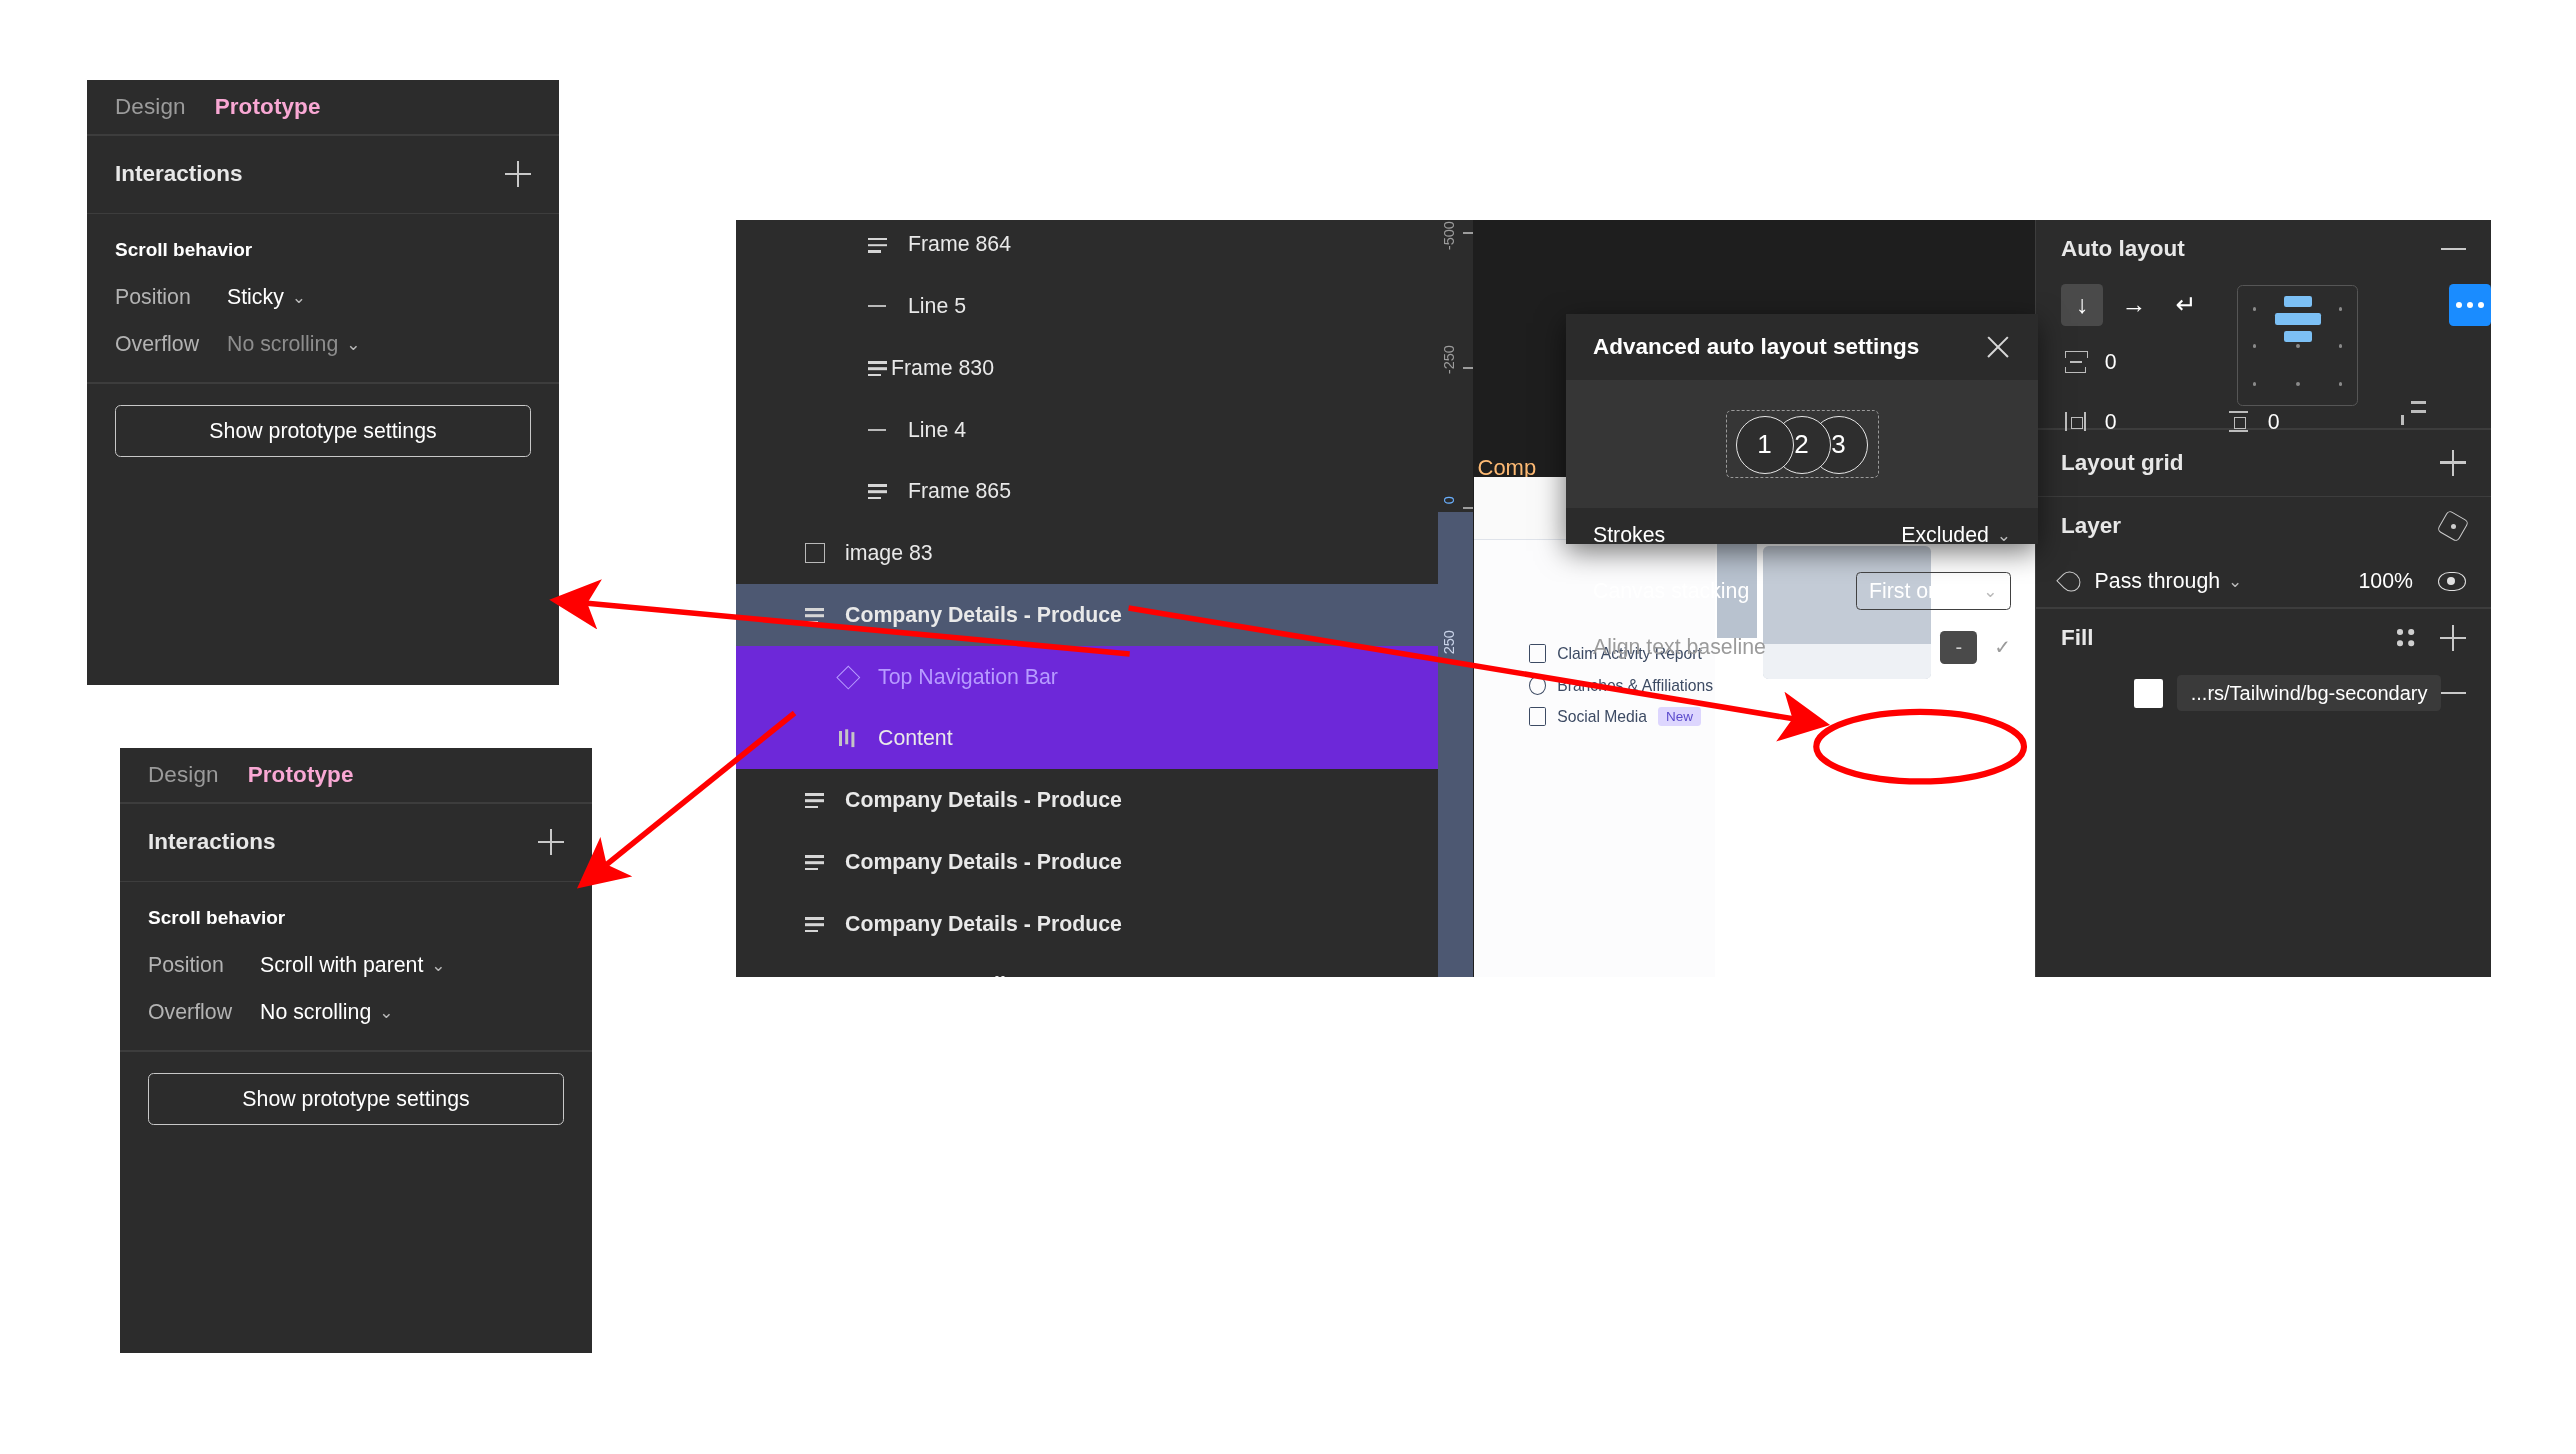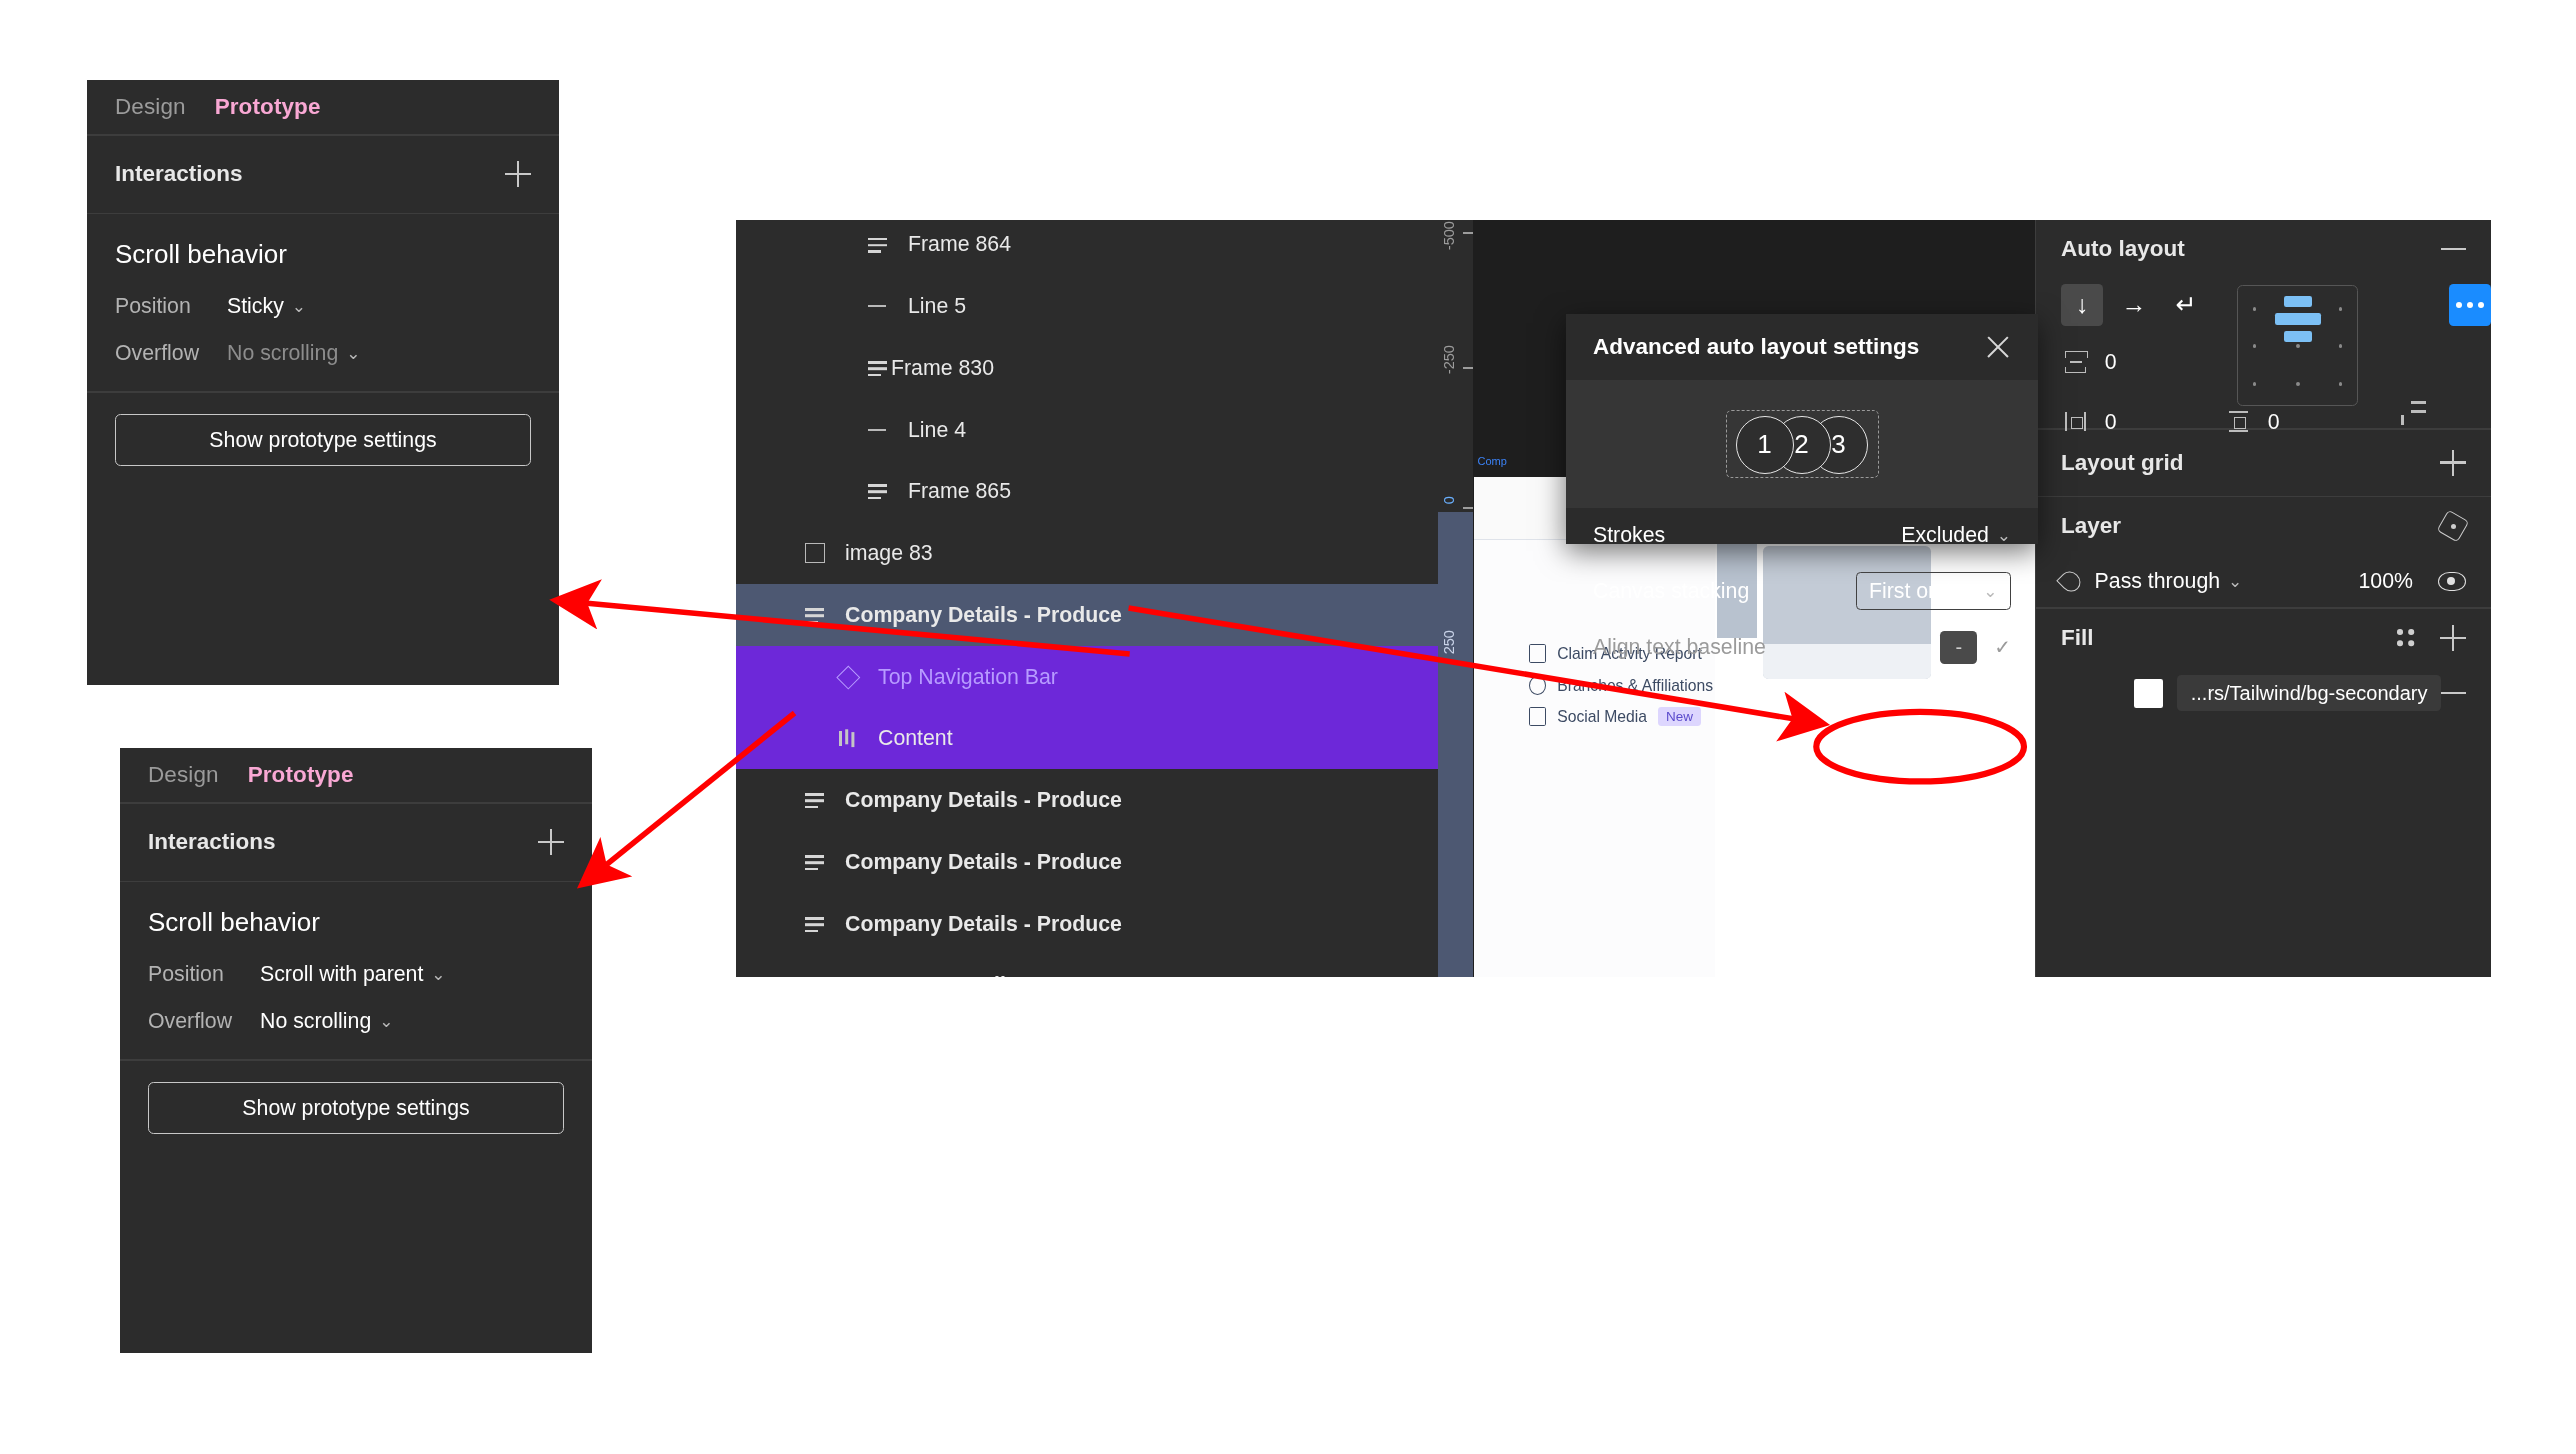--- a/index.html
+++ b/index.html
@@ -27,21 +27,21 @@
   .sec-title { font-size: 22.5px; font-weight: bold; color: #e8e8e8; }
   .plus {
     position: relative; width: 26px; height: 26px;
   }
   .plus:before, .plus:after {
     content:""; position:absolute; background:#c9c9c9;
   }
   .plus:before { left:0; top:11.8px; width:26px; height:2.2px; }
   .plus:after  { top:0; left:11.8px; height:26px; width:2.2px; }
 
-  .sub-title { font-size: 26px; font-weight: normal; color: #ffffff; }
+  .sub-title { font-size: 19px; font-weight: bold; color: #ffffff; }
   .row { display:flex; align-items:center; }
   .lbl { font-size: 21.3px; color: #b3b3b3; }
   .val { font-size: 21.3px; color: #ffffff; display:flex; align-items:center; gap:7.9px; }
   .val.dim { color: #8d8d8d; }
   .chev { font-size: 17px; line-height: 1; color: #b9b9b9; }
 
   .btn-outline {
     border: 1.1px solid #c8c8c8; border-radius: 5.6px;
     display:flex; align-items:center; justify-content:center;
     font-size: 21.3px; color: #ffffff; background: transparent;
@@ -121,21 +121,21 @@
   .tri { width:37px; height:33px; background:#4a4a4a; border-radius:4.5px; display:flex; align-items:center; justify-content:center; color:#cfcfcf; font-size:20px; }
   .check { color:#9b9b9b; font-size:20px; }
 
   
   .canvas { position:absolute; background:#1e1e1e; overflow:hidden; }
   .ruler { position:absolute; background:#2c2c2c; }
   .rtick { position:absolute; color:#9c9c9c; font-size:14.6px; writing-mode: vertical-rl; transform: rotate(180deg); }
   .rline { position:absolute; width:10px; height:1.7px; background:#9c9c9c; }
   .selband { position:absolute; background:#4d5872; }
 
-  .frame-label { position:absolute; font-size:11px; color:#3b82f6; white-space:nowrap; }
+  .frame-label { position:absolute; font-size:22px; color:#fdba74; white-space:nowrap; }
   .wframe { position:absolute; background:#ffffff; }
   .wtop { position:absolute; background:#fafafa; border-bottom:1.1px solid #dfe3ea; }
   .menu-item { position:absolute; display:flex; align-items:center; gap:11.2px; font-size:15.7px; color:#3c4a63; white-space:nowrap; }
   .badge-new { background:#ddd6fe; color:#5b4bcc; font-size:13.5px; padding:2.2px 7.9px; border-radius:3.4px; }
   .mi2 { width:17px; height:19px; border:1.1px solid #3c4a63; border-radius:1.7px; flex:0 0 17px; }
 
   
   .anno { position:absolute; left:0; top:0; width:2576px; height:1454px; pointer-events:none; }
 </style>
 </head>

